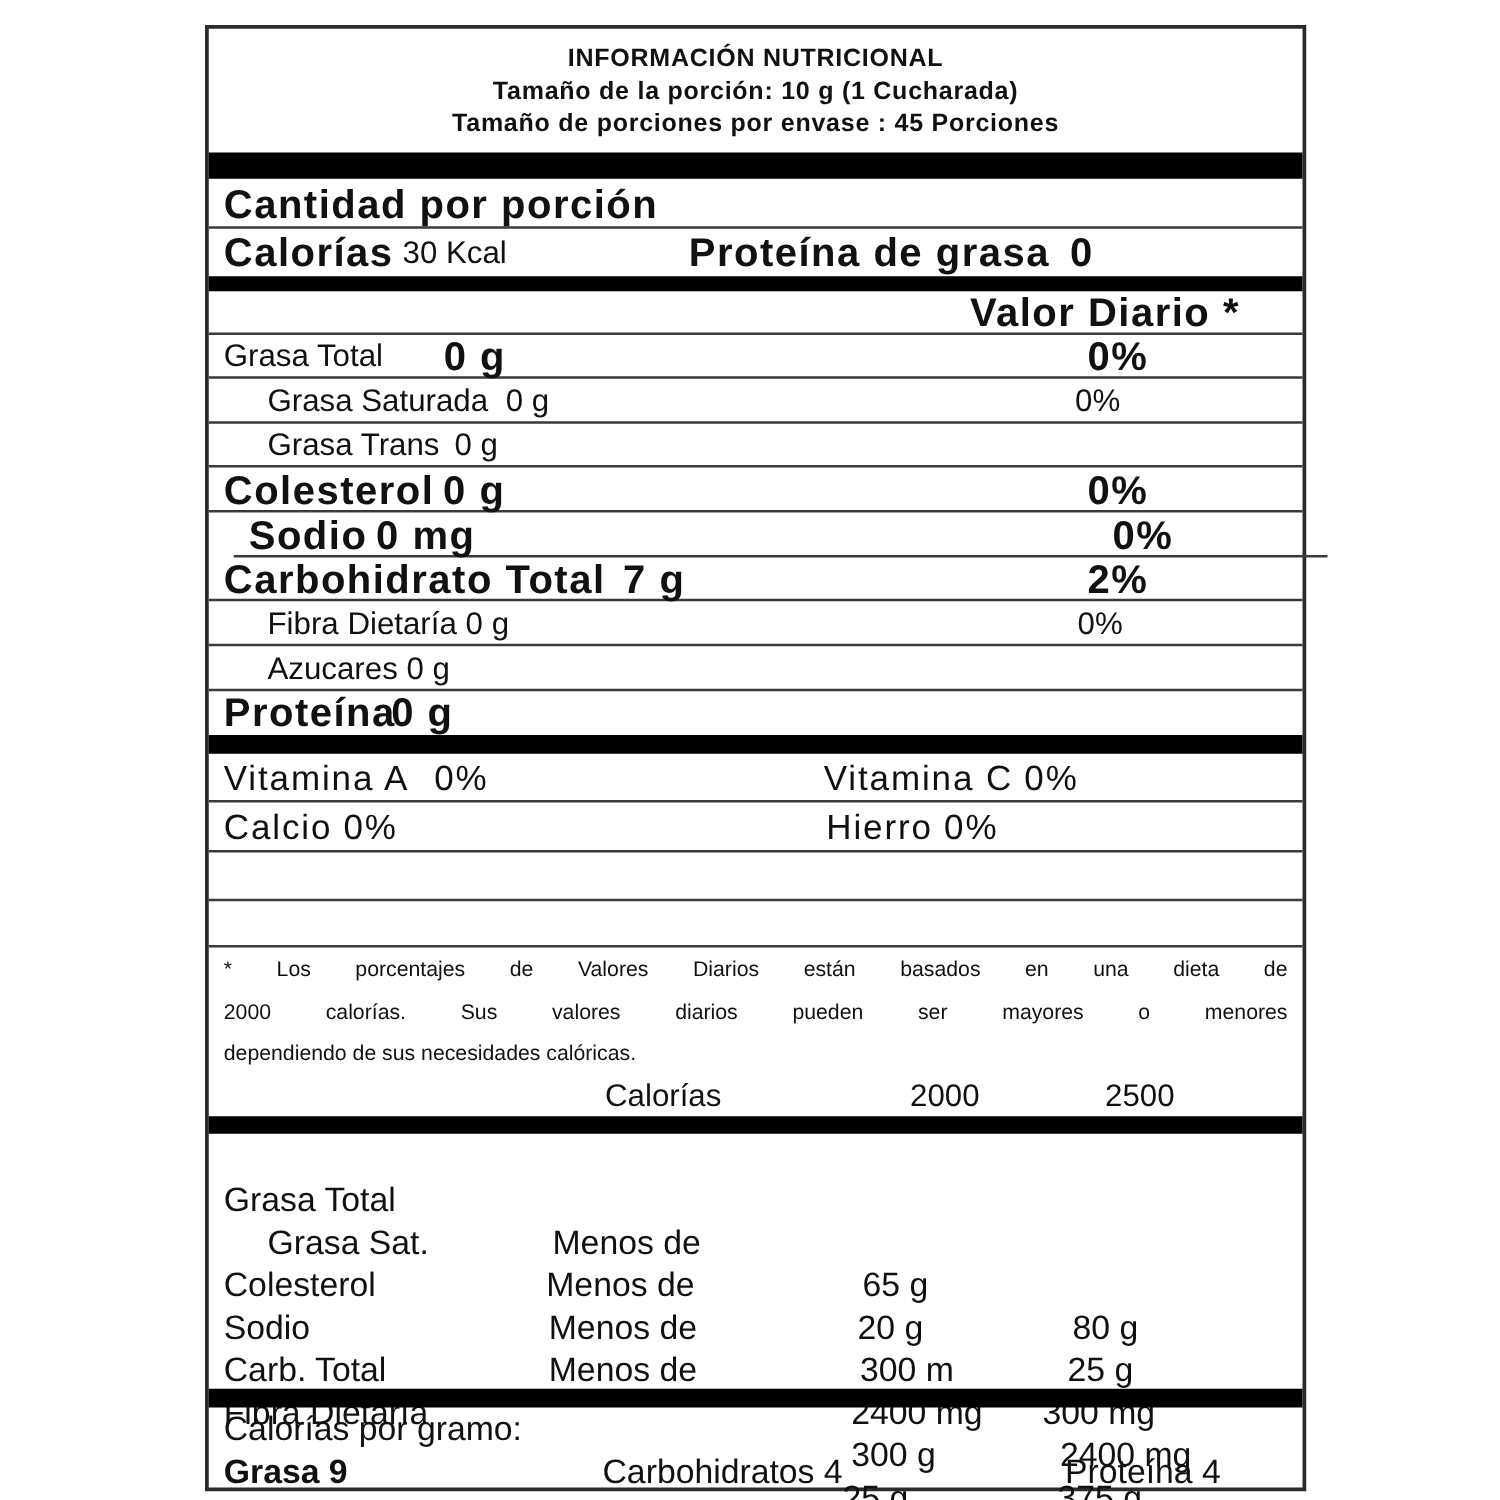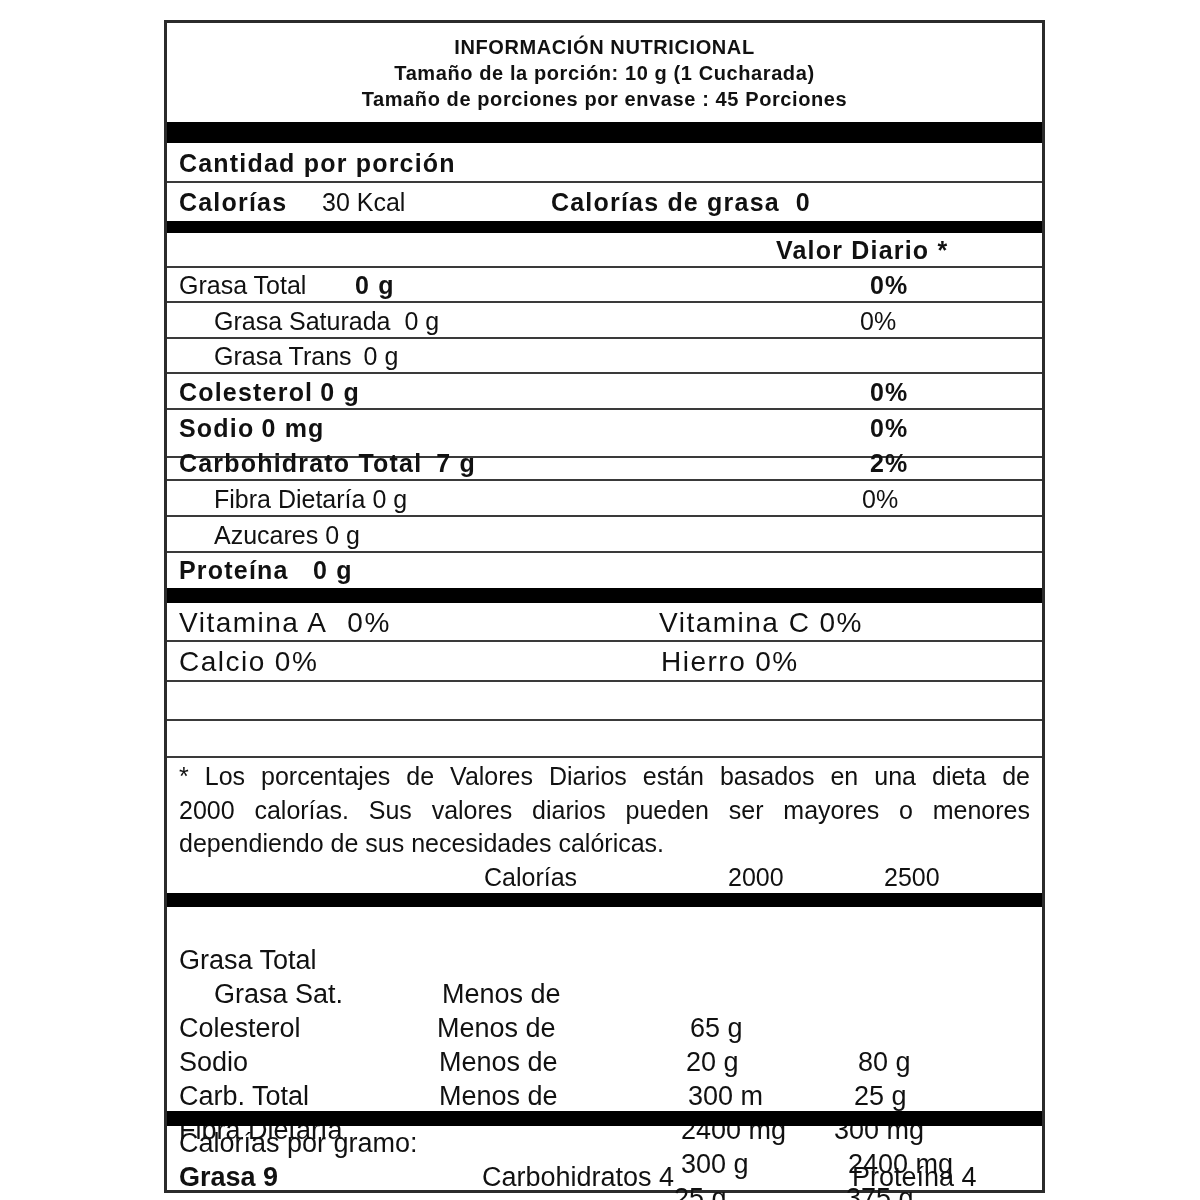--- a/index.html
+++ b/index.html
@@ -9,35 +9,35 @@
   .label { position: absolute; left: 164px; top: 20px; width: 881px; height: 1173px;
            border: 3px solid #2b2b2b; box-sizing: border-box; background: #fff; }
 
   .row { position: absolute; left: 0; width: 875px; box-sizing: border-box;
          border-bottom: 2px solid #3a3a3a; }
   .row.noline { border-bottom: none; }
   .bar { position: absolute; left: 0; width: 875px; background: #000; }
 
   .t { position: absolute; white-space: pre; }
   .reg { font-size: 25px; font-weight: normal; }
-  .bold { font-size: 25px; font-weight: bold; letter-spacing: 1.2px; }
+  .bold { font-size: 32px; font-weight: bold; letter-spacing: 1.2px; }
   .big { font-size: 28px; font-weight: normal; letter-spacing: 1.5px; }
   .tbl { font-size: 27px; font-weight: normal; }
 
   
   .hdr-line { position: absolute; left: 0; width: 875px; text-align: center;
               font-size: 20px; font-weight: bold; letter-spacing: 0.6px; line-height: 26px; }
 
   
   .cell { position: absolute; top: 0; white-space: pre; }
 
   .inline-amt { display: inline-block; }
 
   
-  .fn-line { position: absolute; left: 12px; width: 851px; font-size: 25px; line-height: 34px;
+  .fn-line { position: absolute; left: 12px; width: 851px; font-size: 17px; line-height: 34px;
              white-space: normal; text-align: justify; text-align-last: justify; }
   .fn-line.last { text-align: center; text-align-last: left; }
 </style>
 </head>
 <body>
 
 <div class="label">
 
   <div class="row noline" style="top:0;height:99px;">
     <div class="hdr-line" style="top:11px;">INFORMACIÓN NUTRICIONAL</div>
@@ -46,21 +46,21 @@
   </div>
   <div class="bar" style="top:99px;height:21px;"></div>
 
   <div class="row" style="top:120px;height:40px;line-height:40px;">
     <span class="cell bold" style="left:12px;">Cantidad por porción</span>
   </div>
 
   <div class="row noline" style="top:160px;height:38px;line-height:38px;">
     <span class="cell bold" style="left:12px;">Calorías</span>
     <span class="cell reg" style="left:155px;">30 Kcal</span>
-    <span class="cell bold" style="left:384px;"><span>Calorías de grasa</span><span style="margin-left:16px;">0</span></span>
+    <span class="cell bold" style="left:384px;"><span>Proteína de grasa</span><span style="margin-left:16px;">0</span></span>
   </div>
   <div class="bar" style="top:198px;height:12px;"></div>
 
   <div class="row" style="top:210px;height:35px;line-height:35px;">
     <span class="cell bold" style="left:609px;">Valor Diario *</span>
   </div>
 
   <div class="row" style="top:245px;height:35px;line-height:35px;">
     <span class="cell reg" style="left:12px;">Grasa Total</span>
     <span class="cell bold" style="left:188px;">0 g</span>
@@ -70,21 +70,21 @@
     <span class="cell reg" style="left:47px;"><span>Grasa Saturada</span><span class="inline-amt" style="margin-left:14px;">0 g</span></span>
     <span class="cell reg" style="left:693px;">0%</span>
   </div>
   <div class="row" style="top:316px;height:35px;line-height:35px;">
     <span class="cell reg" style="left:47px;"><span>Grasa Trans</span><span class="inline-amt" style="margin-left:12px;">0 g</span></span>
   </div>
   <div class="row" style="top:351px;height:36px;line-height:36px;">
     <span class="cell bold" style="left:12px;"><span>Colesterol</span><span class="inline-amt" style="margin-left:7px;">0 g</span></span>
     <span class="cell bold" style="left:703px;">0%</span>
   </div>
-  <div class="row" style="top:387px;height:48px;line-height:36px;">
+  <div class="row" style="top:387px;height:36px;line-height:36px;margin-left:20px;">
     <span class="cell bold" style="left:12px;"><span>Sodio</span><span class="inline-amt" style="margin-left:7px;">0 mg</span></span>
     <span class="cell bold" style="left:703px;">0%</span>
   </div>
   <div class="row" style="top:423px;height:35px;line-height:35px;">
     <span class="cell bold" style="left:12px;"><span>Carbohidrato Total</span><span class="inline-amt" style="margin-left:14px;">7 g</span></span>
     <span class="cell bold" style="left:703px;">2%</span>
   </div>
   <div class="row" style="top:458px;height:36px;line-height:36px;">
     <span class="cell reg" style="left:47px;"><span>Fibra Dietaría</span><span class="inline-amt" style="margin-left:7px;">0 g</span></span>
     <span class="cell reg" style="left:695px;">0%</span>

